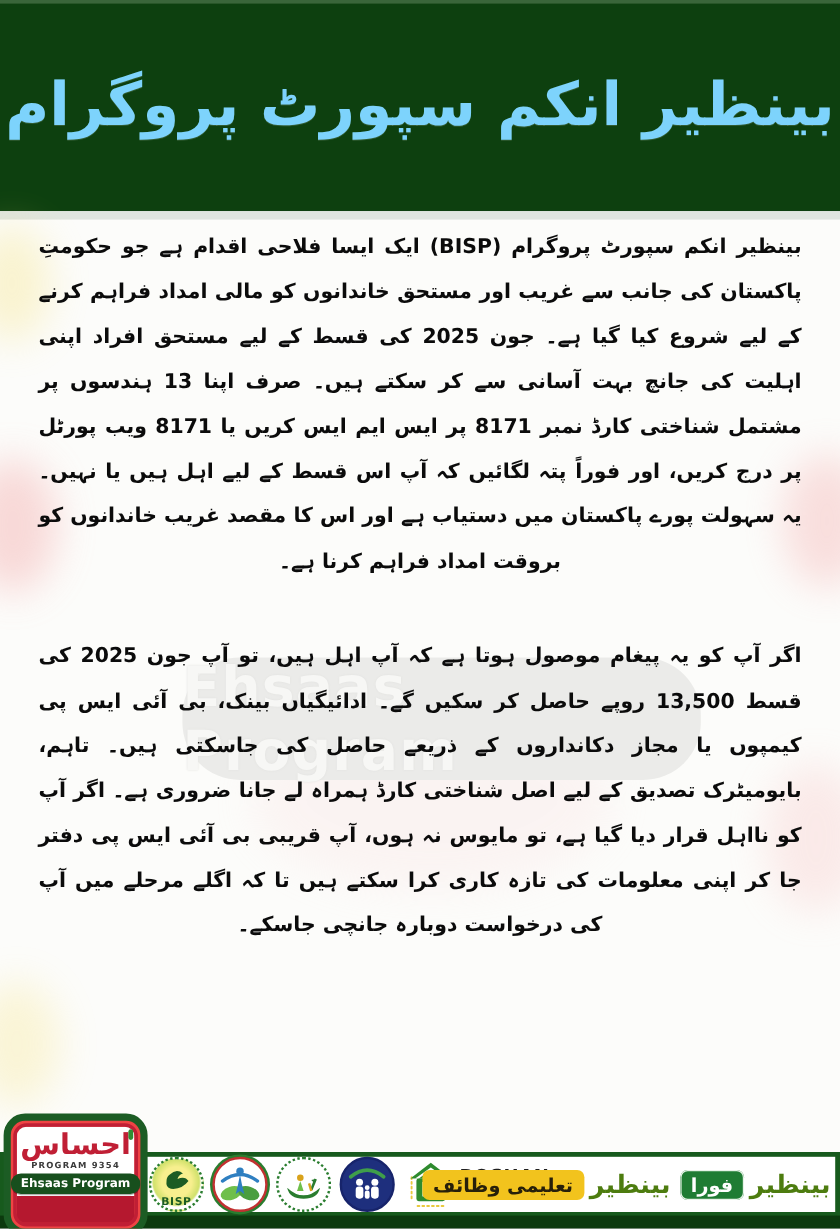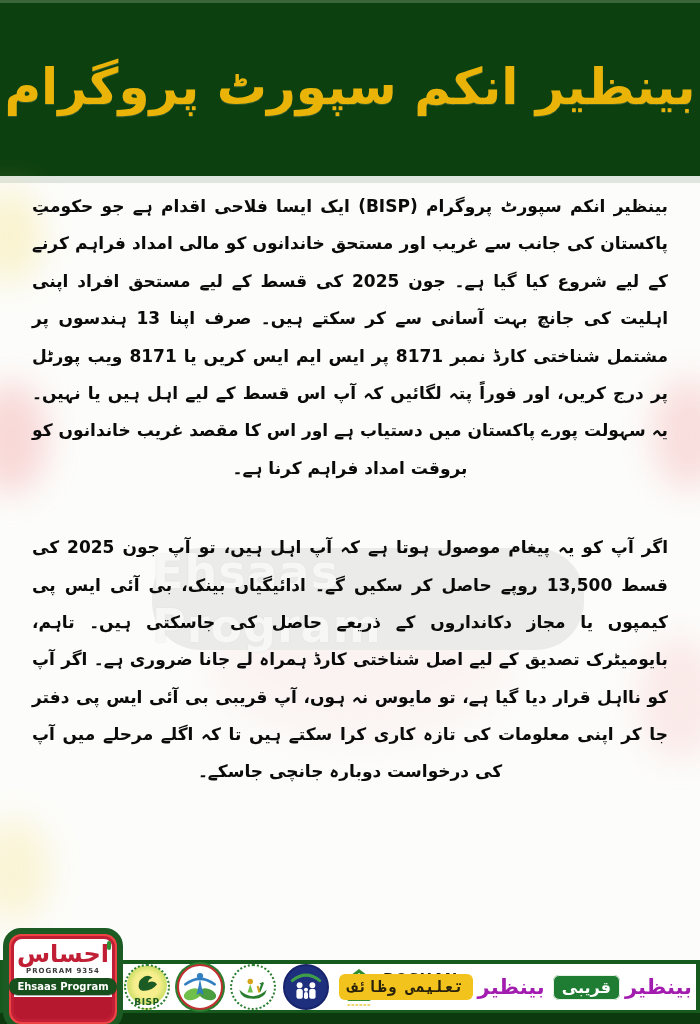--- a/index.html
+++ b/index.html
@@ -10,21 +10,21 @@
     font-family:"DejaVu Sans", sans-serif;
   }
 
   
   .header {
     position:absolute; top:0; left:0; width:700px; height:176px;
     background:#0d400f; border-top:3px solid #3a663a;
     display:flex; align-items:center; justify-content:center;
   }
   .header-title {
-    color:#eab308; font-size:50px; font-weight:bold; direction:rtl;
+    color:#7dd3fc; font-size:50px; font-weight:bold; direction:rtl;
     white-space:nowrap; text-align:right; padding-bottom:6px;
     text-shadow:0 1px 0 rgba(255,255,255,.15);
   }
   .header-divider {
     position:absolute; top:176px; left:0; width:700px; height:7px;
     background:#dfe5df;
   }
 
   
   .tint { position:absolute; border-radius:50%; filter:blur(16px); pointer-events:none; }
@@ -117,24 +117,24 @@
   .roshan-text { line-height:1.05; color:#1f1f1f; }
   .roshan-line1 { font-size:15px; font-weight:bold; letter-spacing:.5px; }
   .roshan-line2 { font-size:11px; font-weight:bold; letter-spacing:.4px; }
 
   
   .programs {
     position:absolute; right:8px; top:966px; height:42px; z-index:3;
     display:flex; flex-direction:row; direction:rtl; align-items:center; gap:8px;
   }
   .program-item { display:flex; direction:rtl; align-items:center; gap:5px; }
-  .program-prefix { color:#a21caf; font-size:21px; font-weight:bold; }
+  .program-prefix { color:#4d7c0f; font-size:21px; font-weight:bold; }
   .badge { border-radius:6px; font-weight:bold; font-size:16px; padding:3px 9px; direction:rtl; white-space:nowrap; }
   .badge-kafalat { background:#1f7c33; color:#ffffff; box-shadow:inset 0 0 0 1px #e8f3e8; }
-  .badge-taleemi { background:#f2c31d; color:#27200a;font-family:Liberation Mono, monospace; }
+  .badge-taleemi { background:#f2c31d; color:#27200a; }
 </style>
 </head>
 <body>
 
 <div class="page">
 
   <div class="header">
     <div class="header-title">بینظیر انکم سپورٹ پروگرام</div>
   </div>
   <div class="header-divider"></div>
@@ -232,21 +232,21 @@
       <div class="roshan-text">
         <div class="roshan-line1">ROSHAN</div>
         <div class="roshan-line2">APNA GHAR</div>
       </div>
     </div>
   </div>
 
   <div class="programs">
     <div class="program-item">
       <span class="program-prefix">بینظیر</span>
-      <span class="badge badge-kafalat">قریبی</span>
+      <span class="badge badge-kafalat">فورا</span>
     </div>
     <div class="program-item">
       <span class="program-prefix">بینظیر</span>
       <span class="badge badge-taleemi">تعلیمی وظائف</span>
     </div>
   </div>
 
 </div>
 
 </body></html>

